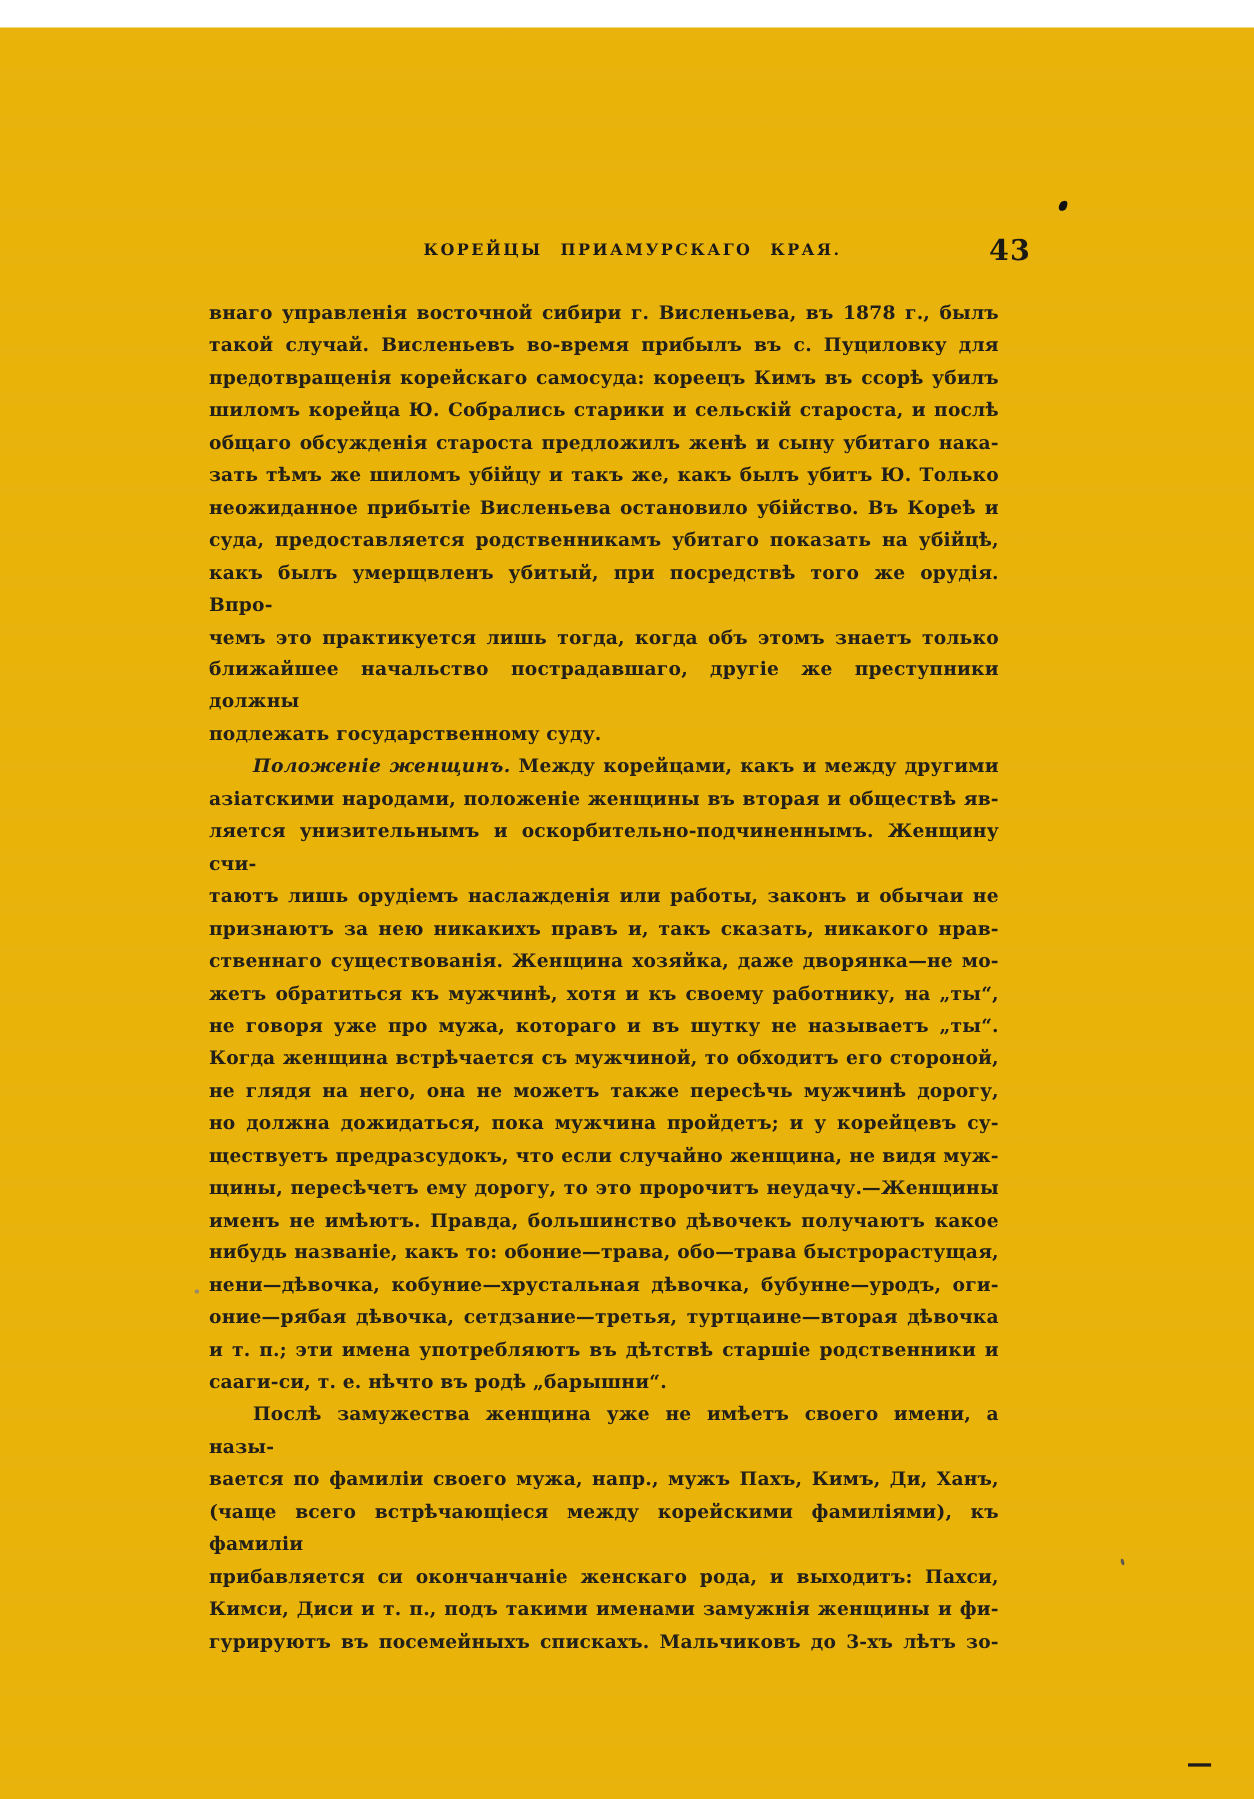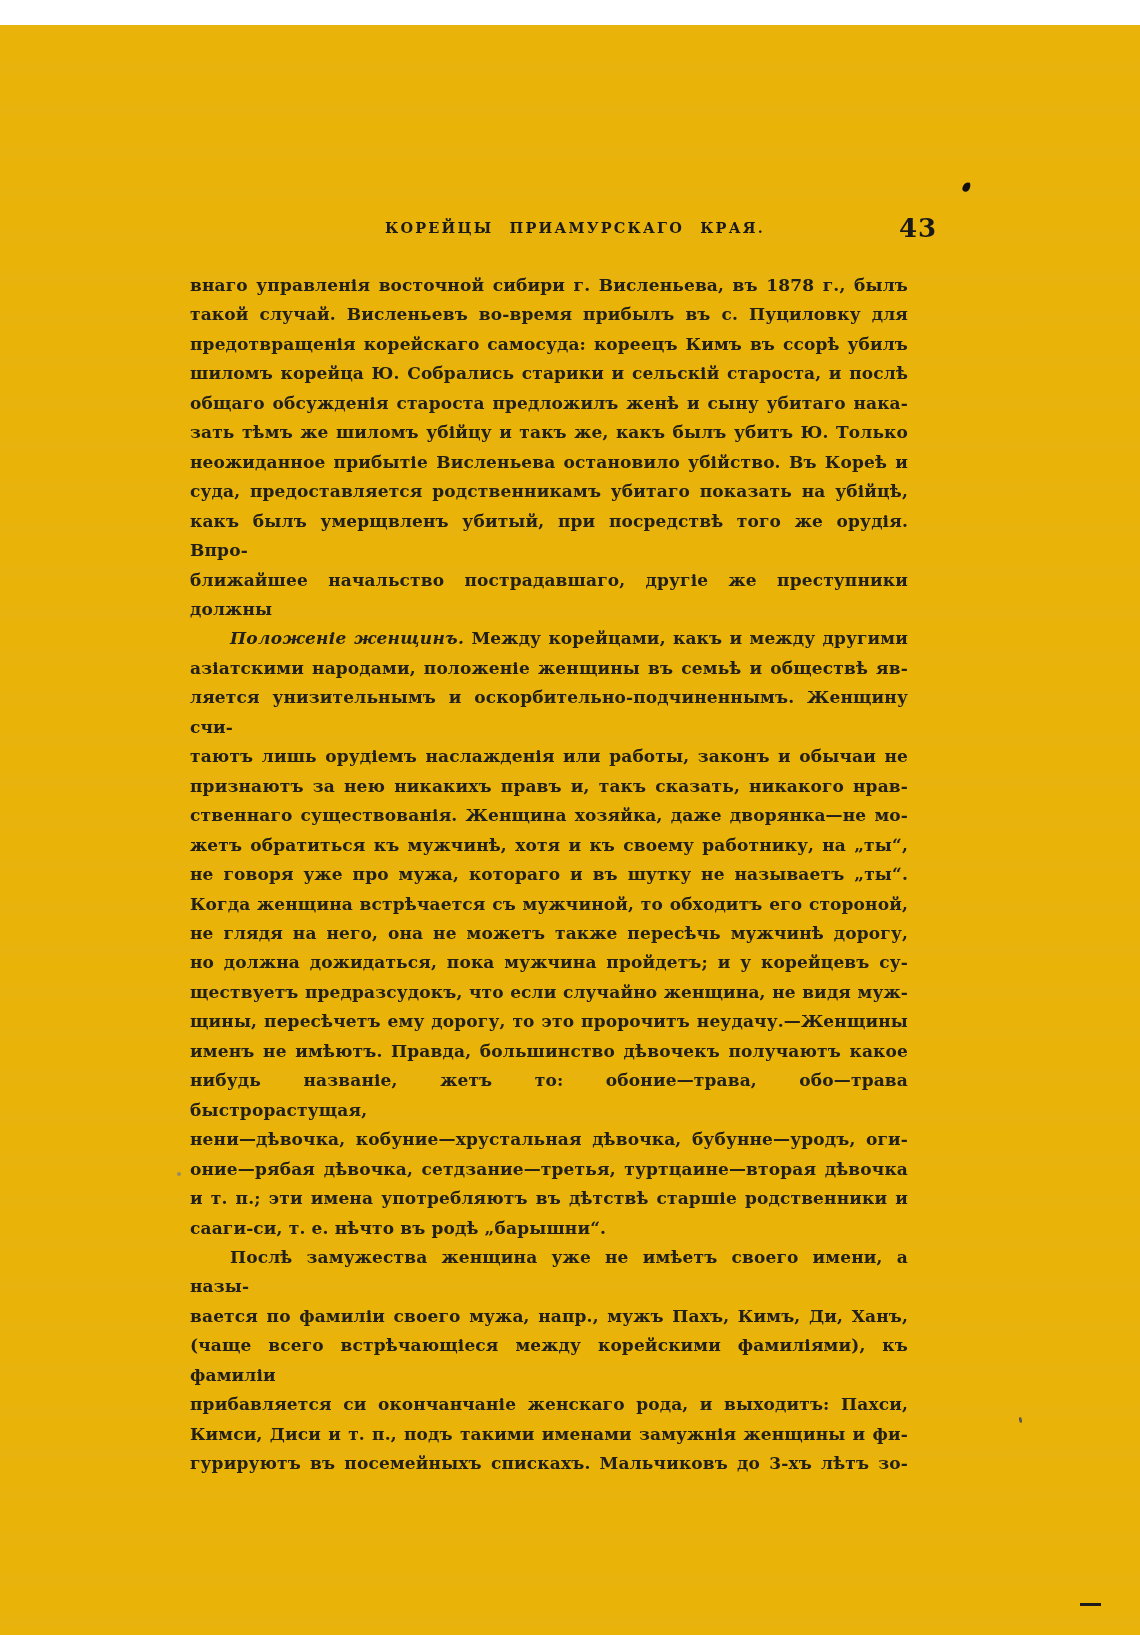--- a/index.html
+++ b/index.html
@@ -128,38 +128,40 @@
       <div>
         <div class="line">внаго управленія восточной сибири г. Висленьева, въ 1878 г., былъ</div>
         <div class="line">такой случай. Висленьевъ во-время прибылъ въ с. Пуциловку для</div>
         <div class="line">предотвращенія корейскаго самосуда: кореецъ Кимъ въ ссорѣ убилъ</div>
         <div class="line">шиломъ корейца Ю. Собрались старики и сельскій староста, и послѣ</div>
         <div class="line">общаго обсужденія староста предложилъ женѣ и сыну убитаго нака-</div>
         <div class="line">зать тѣмъ же шиломъ убійцу и такъ же, какъ былъ убитъ Ю. Только</div>
         <div class="line">неожиданное прибытіе Висленьева остановило убійство. Въ Кореѣ и</div>
         <div class="line">суда, предоставляется родственникамъ убитаго показать на убійцѣ,</div>
         <div class="line">какъ былъ умерщвленъ убитый, при посредствѣ того же орудія. Впро-</div>
+        <div class="line">чемъ это практикуется лишь тогда, когда объ этомъ знаетъ только</div>
         <div class="line">ближайшее начальство пострадавшаго, другіе же преступники должны</div>
+        <div class="line endline">подлежать государственному суду.</div>
       </div>
       <div>
         <div class="line indent"><i>Положеніе женщинъ.</i> Между корейцами, какъ и между другими</div>
-        <div class="line">азіатскими народами, положеніе женщины въ семьѣ и обществѣ яв-</div>
+        <div class="line">азіатскими народами, положеніе женщины въ вторая и обществѣ яв-</div>
         <div class="line">ляется унизительнымъ и оскорбительно-подчиненнымъ. Женщину счи-</div>
         <div class="line">таютъ лишь орудіемъ наслажденія или работы, законъ и обычаи не</div>
         <div class="line">признаютъ за нею никакихъ правъ и, такъ сказать, никакого нрав-</div>
         <div class="line">ственнаго существованія. Женщина хозяйка, даже дворянка—не мо-</div>
         <div class="line">жетъ обратиться къ мужчинѣ, хотя и къ своему работнику, на „ты“,</div>
         <div class="line">не говоря уже про мужа, котораго и въ шутку не называетъ „ты“.</div>
         <div class="line">Когда женщина встрѣчается съ мужчиной, то обходитъ его стороной,</div>
         <div class="line">не глядя на него, она не можетъ также пересѣчь мужчинѣ дорогу,</div>
         <div class="line">но должна дожидаться, пока мужчина пройдетъ; и у корейцевъ су-</div>
         <div class="line">ществуетъ предразсудокъ, что если случайно женщина, не видя муж-</div>
         <div class="line">щины, пересѣчетъ ему дорогу, то это пророчитъ неудачу.—Женщины</div>
         <div class="line">именъ не имѣютъ. Правда, большинство дѣвочекъ получаютъ какое</div>
-        <div class="line">нибудь названіе, жетъ то: обоние—трава, обо—трава быстрорастущая,</div>
+        <div class="line">нибудь названіе, какъ то: обоние—трава, обо—трава быстрорастущая,</div>
         <div class="line">нени—дѣвочка, кобуние—хрустальная дѣвочка, бубунне—уродъ, оги-</div>
         <div class="line">оние—рябая дѣвочка, сетдзание—третья, туртцаине—вторая дѣвочка</div>
         <div class="line">и т. п.; эти имена употребляютъ въ дѣтствѣ старшіе родственники и</div>
         <div class="line endline">сааги-си, т. е. нѣчто въ родѣ „барышни“.</div>
       </div>
       <div>
         <div class="line indent">Послѣ замужества женщина уже не имѣетъ своего имени, а назы-</div>
         <div class="line">вается по фамиліи своего мужа, напр., мужъ Пахъ, Кимъ, Ди, Ханъ,</div>
         <div class="line">(чаще всего встрѣчающіеся между корейскими фамиліями), къ фамиліи</div>
         <div class="line">прибавляется си окончанчаніе женскаго рода, и выходитъ: Пахси,</div>

